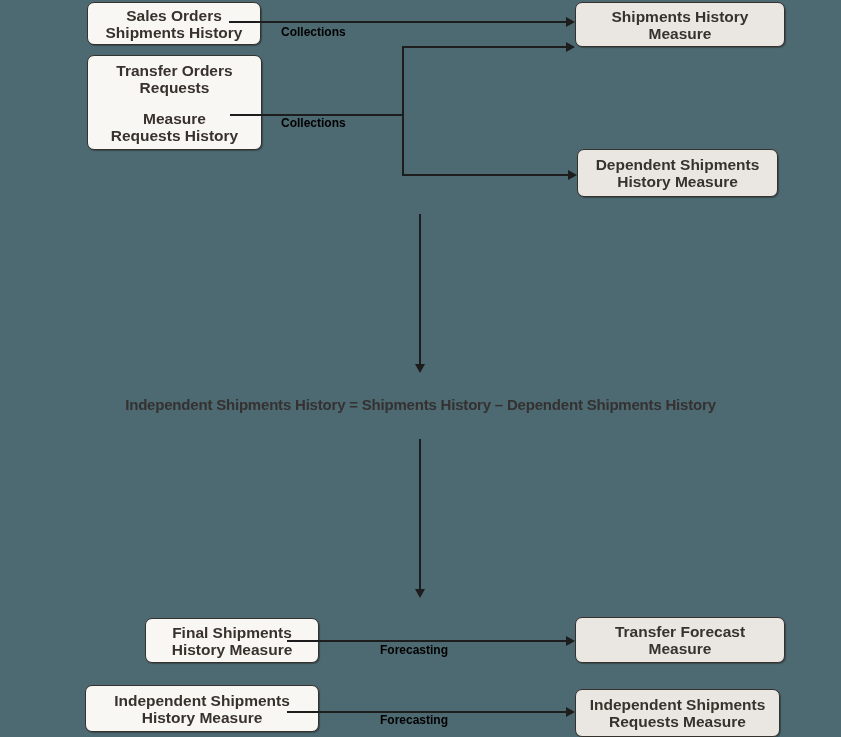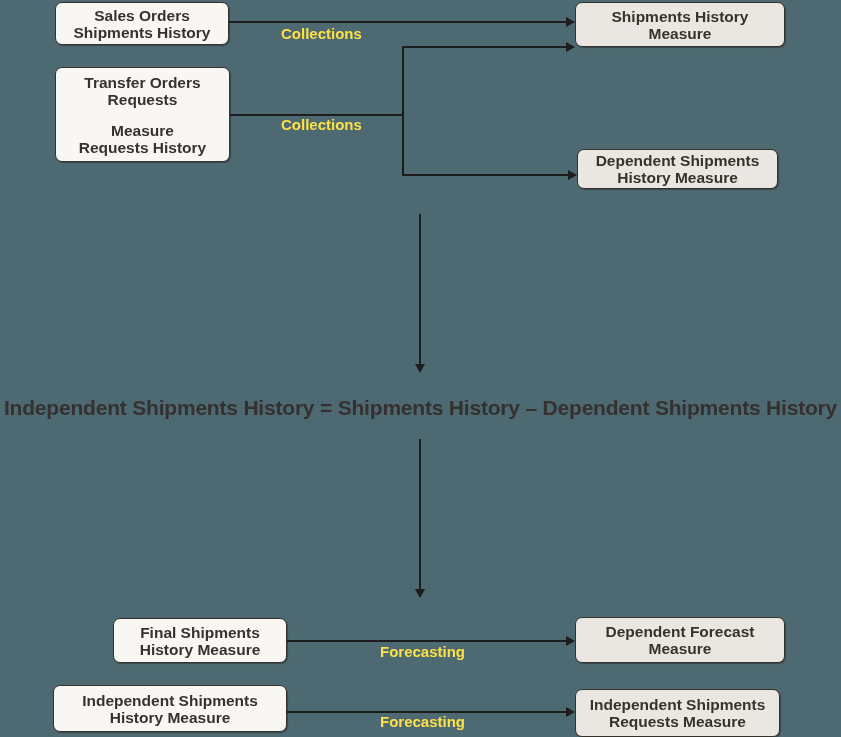--- a/index.html
+++ b/index.html
@@ -14,72 +14,72 @@
     position:absolute;
     box-sizing:border-box;
     border:1px solid #35312c;
     border-radius:7px;
     display:flex; flex-direction:column;
     align-items:center; justify-content:center;
     font-weight:bold; font-size:15.5px; line-height:17px;
     color:#38322d; text-align:center;
     box-shadow:1px 1px 1px rgba(0,0,0,0.3);
   }
-  .fill-light { background:#f9f7f4; }
+  .fill-light { background:#f9f7f4;margin-left:32px; }
   .fill-gray  { background:#eae7e3; }
   .box .line:empty { height:14px; }
   .hline { position:absolute; height:2px; background:#1d1d1d; }
   .vline { position:absolute; width:2px;  background:#1d1d1d; }
   .arrow-right {
     position:absolute; width:0; height:0;
     border-left:9px solid #1d1d1d;
     border-top:5px solid transparent; border-bottom:5px solid transparent;
   }
   .arrow-down {
     position:absolute; width:0; height:0;
     border-top:9px solid #1d1d1d;
     border-left:5px solid transparent; border-right:5px solid transparent;
   }
   .edge-label {
     position:absolute;
-    font-size:15px; font-weight:600; color:#fde047;
+    font-size:12px; font-weight:600; color:#000000;
     white-space:nowrap;
   }
   .equation {
     position:absolute; left:0; right:0; top:396px;
     text-align:center;
-    font-size:21px; font-weight:bold; color:#343130;
+    font-size:15px; font-weight:bold; color:#343130;
     letter-spacing:-0.2px;
     white-space:nowrap;
   }
 </style>
 </head>
 <body>
 
 <div id="stage">
 
   <div class="box fill-light" style="left:55px; top:2px; width:174px; height:43px;">
     <div class="line">Sales Orders</div>
     <div class="line">Shipments History</div>
   </div>
 
-  <div class="box fill-light" style="left:55px; top:67px; width:175px; height:95px;">
+  <div class="box fill-light" style="left:55px; top:55px; width:175px; height:95px;">
     <div class="line">Transfer Orders</div>
     <div class="line">Requests</div>
     <div class="line"></div>
     <div class="line">Measure</div>
     <div class="line">Requests History</div>
   </div>
 
   <div class="box fill-gray" style="left:575px; top:2px; width:210px; height:45px;">
     <div class="line">Shipments History</div>
     <div class="line">Measure</div>
   </div>
 
-  <div class="box fill-gray" style="left:577px; top:149px; width:201px; height:40px;">
+  <div class="box fill-gray" style="left:577px; top:149px; width:201px; height:48px;">
     <div class="line">Dependent Shipments</div>
     <div class="line">History Measure</div>
   </div>
 
   <div class="hline" style="left:229px; top:21px; width:337px;"></div>
   <div class="arrow-right" style="left:566px; top:17px;"></div>
 
   <div class="hline" style="left:230px; top:114px; width:174px;"></div>
   <div class="vline" style="left:402px; top:46px; height:130px;"></div>
 
@@ -104,21 +104,21 @@
     <div class="line">Final Shipments</div>
     <div class="line">History Measure</div>
   </div>
 
   <div class="box fill-light" style="left:53px; top:685px; width:234px; height:47px;">
     <div class="line">Independent Shipments</div>
     <div class="line">History Measure</div>
   </div>
 
   <div class="box fill-gray" style="left:575px; top:617px; width:210px; height:46px;">
-    <div class="line">Dependent Forecast</div>
+    <div class="line">Transfer Forecast</div>
     <div class="line">Measure</div>
   </div>
 
   <div class="box fill-gray" style="left:575px; top:689px; width:205px; height:48px;">
     <div class="line">Independent Shipments</div>
     <div class="line">Requests Measure</div>
   </div>
 
   <div class="hline" style="left:287px; top:640px; width:279px;"></div>
   <div class="arrow-right" style="left:566px; top:636px;"></div>

